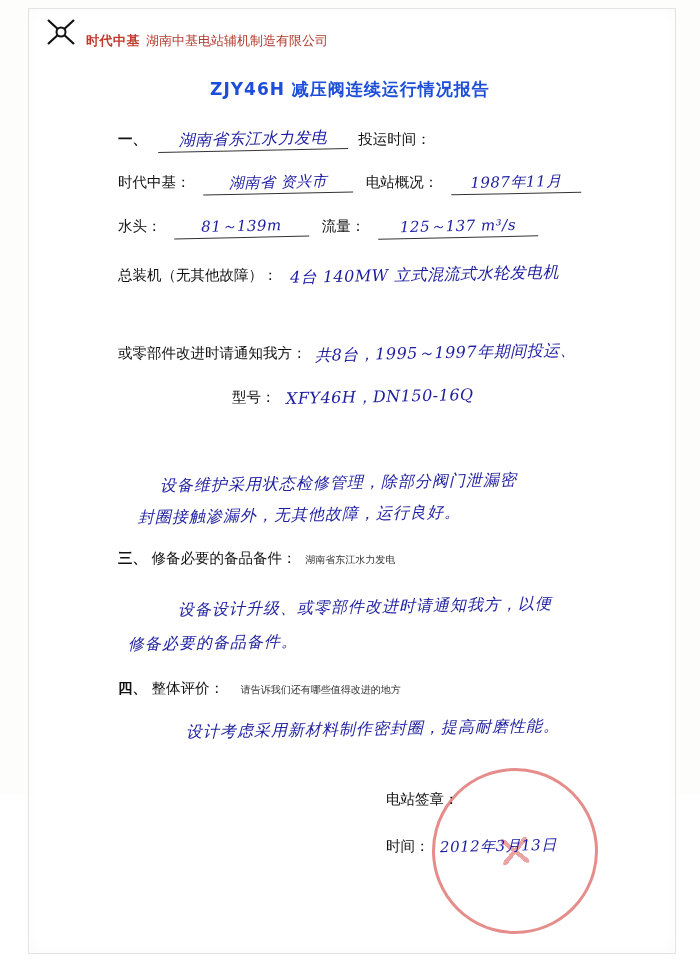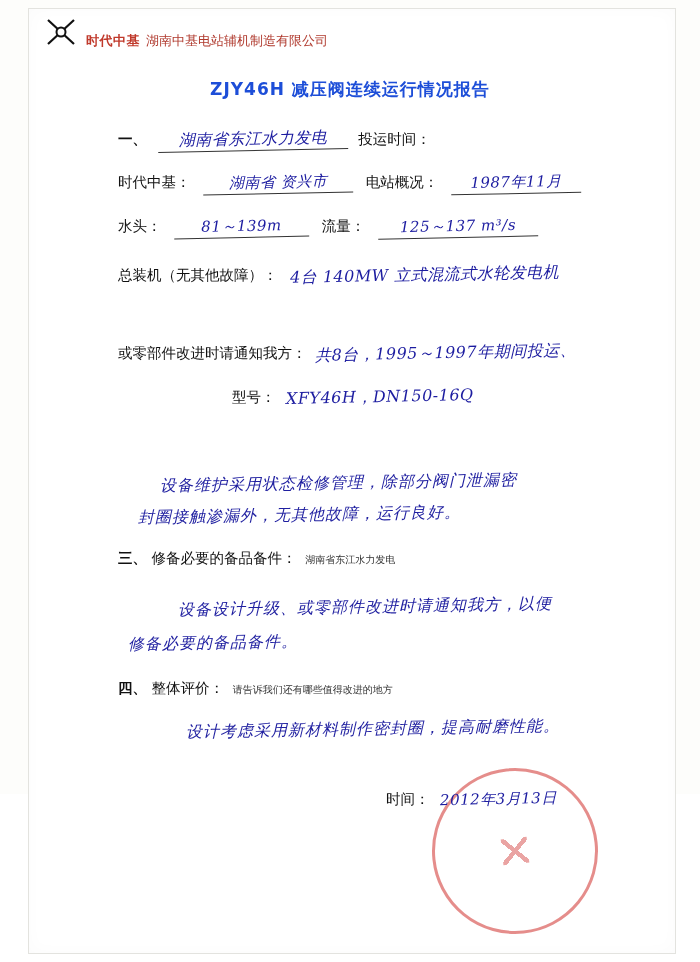--- a/index.html
+++ b/index.html
@@ -227,27 +227,28 @@
     <span class="sec-num printed">三、</span>
     <span class="printed">修备必要的备品备件：</span>
     <span class="small-print" style="margin-left:4px;">湖南省东江水力发电</span>
   </div>
   <div class="hw-block" style="left:178px; top:592px;">设备设计升级、或零部件改进时请通知我方，以便</div>
   <div class="hw-block" style="left:128px; top:628px;">修备必要的备品备件。</div>
 
   <div class="row abs" style="left:118px; top:678px;">
     <span class="sec-num printed">四、</span>
     <span class="printed">整体评价：</span>
-    <span class="small-print" style="margin-left:4px;">请告诉我们还有哪些值得改进的地方</span>
+    <span class="small-print" style="margin-left:12px;">请告诉我们还有哪些值得改进的地方</span>
   </div>
   <div class="hw-block" style="left:186px; top:714px;">设计考虑采用新材料制作密封圈，提高耐磨性能。</div>
 
   <div class="stamp">
     <div class="stamp-arc"></div>
   </div>
 
   <div class="sign-area">
+    <div class="sign-line">电站签章：</div>
     <div class="sign-line">
       <span>时间：</span>
       <span class="hw" style="margin-left:6px;">2012年3月13日</span>
     </div>
   </div>
 </div>
 
 </body></html>

